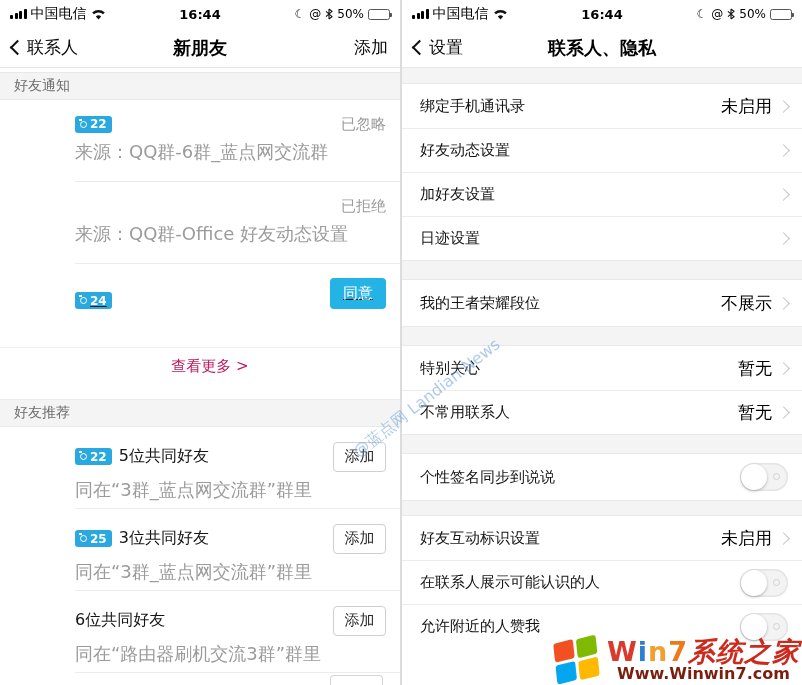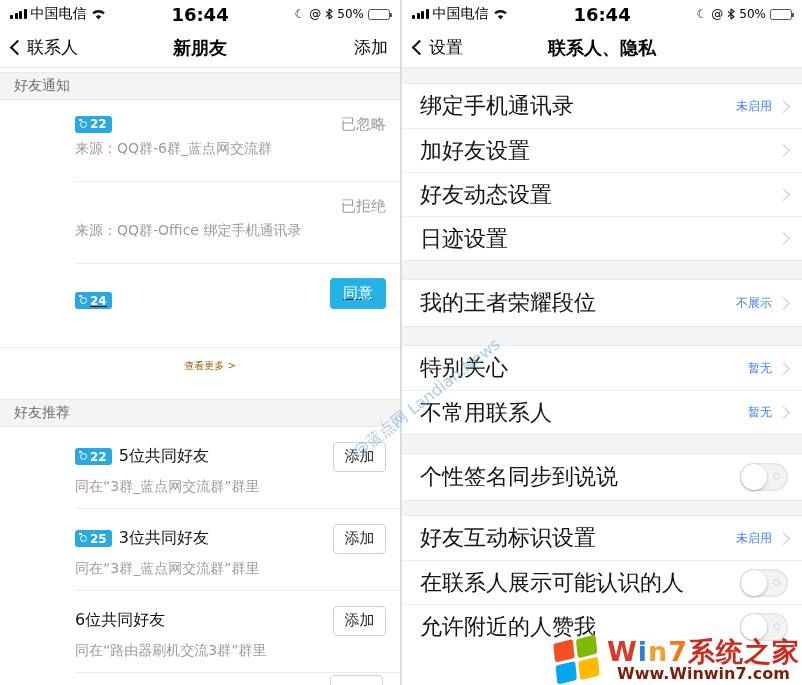--- a/index.html
+++ b/index.html
@@ -7,21 +7,21 @@
   body { font-family:"DejaVu Sans","Liberation Sans",sans-serif; background:#fff; color:#1a1a1a; }
   .stage { position:relative; width:802px; height:685px; overflow:hidden; background:#fff; }
   .phone { position:absolute; top:0; width:400px; height:685px; background:#fff; overflow:hidden; }
   .phone.left { left:0; }
   .phone.right { left:402px; }
   .screen-divider { position:absolute; left:400px; top:0; width:2px; height:685px; background:#dcdcdc; }
 
   
   .statusbar { height:28px; display:flex; align-items:center; padding:0 10px; font-size:12px; color:#000; }
   .sb-left, .sb-right { display:flex; align-items:center; gap:4px; }
-  .sb-center { flex:1; text-align:center; font-weight:bold; font-size:18px; }
+  .sb-center { flex:1; text-align:center; font-weight:bold; font-size:13px; }
   .signal { display:flex; align-items:flex-end; gap:1.5px; height:10px; }
   .signal i { display:block; width:3px; background:#000; border-radius:1px; }
   .signal i:nth-child(1){height:4px;} .signal i:nth-child(2){height:6px;}
   .signal i:nth-child(3){height:8px;} .signal i:nth-child(4){height:10px;}
   .carrier { font-size:14px; }
   .wifi svg, .bt svg { display:block; }
   .moon { font-size:12px; }
   .pct { font-size:12px; }
   .battery { position:relative; width:22px; height:11px; border:1px solid #555; border-radius:2.5px; padding:1px; }
   .battery .fill { width:50%; height:100%; background:#111; border-radius:1px; }
@@ -34,60 +34,60 @@
   .nav-title { position:absolute; left:0; right:0; text-align:center; font-size:18px; font-weight:bold; color:#000; }
   .nav-action { margin-left:auto; font-size:17px; color:#0a0a0a; z-index:2; }
 
   
   .sec-header { margin-top:4px; height:28px; background:#f4f4f4; border-top:1px solid #e9e9e9; border-bottom:1px solid #e9e9e9; display:flex; align-items:center; padding:0 14px; font-size:14px; color:#6e6e6e; }
   .gap { background:#f4f4f4; border-top:1px solid #e9e9e9; border-bottom:1px solid #e9e9e9; }
 
   
   .n-item { position:relative; padding:14px 14px 0 75px; height:82px; background:#fff; }
   .n-line1 { display:flex; align-items:center; height:20px; }
-  .n-line2 { margin-top:6px; font-size:14px; color:#9b9b9b; white-space:nowrap; }
+  .n-line2 { margin-top:6px; font-size:18px; color:#9b9b9b; white-space:nowrap; }
   .n-status { margin-left:auto; font-size:15px; color:#9b9b9b; }
   .badge { display:inline-flex; align-items:center; gap:3px; height:17px; padding:0 5px; border-radius:3px; background:#29a9e0; color:#fff; font-size:12px; font-weight:bold; }
   .badge-ico { display:inline-block; width:7px; height:7px; border:1.5px solid #fff; border-radius:50%; position:relative; }
   .badge-ico:after { content:""; position:absolute; left:-2px; top:-3px; width:3px; height:2px; background:#fff; }
   .hr-inset { position:absolute; left:75px; right:0; bottom:0; border-bottom:1px solid #ececec; }
   .btn-agree { margin-left:auto; margin-top:10px; width:56px; height:31px; background:#25b2e5; border:none; border-radius:4px; color:#fff; font-size:15px; font-family:inherit; }
   .btn-add { margin-left:auto; width:53px; height:30px; background:#fff; border:1px solid #cfcfcf; border-radius:4px; color:#2b2b2b; font-size:15px; font-family:inherit; }
   .r-item .n-line1 { height:31px; }
   .r-item .left-cluster { display:flex; align-items:center; gap:7px; font-size:16px; color:#141414; }
-  .view-more { height:37px; border-top:1px solid #f0f0f0; display:flex; align-items:center; justify-content:center; font-size:10px; color:#a16207; background:#fff;padding-left:20px; }
+  .view-more { height:37px; border-top:1px solid #f0f0f0; display:flex; align-items:center; justify-content:center; font-size:15px; color:#be185d; background:#fff;padding-left:20px; }
   .partial-add { position:absolute; left:330px; top:675px; width:53px; height:20px; background:#fff; border:1px solid #d6d6d6; border-radius:4px 4px 0 0; border-bottom:none; }
 
   
   .group { background:#fff; }
   .s-row { position:relative; height:44px; display:flex; align-items:center; padding:0 14px 0 18px; background:#fff; }
   .s-row + .s-row { border-top:1px solid #ececec; }
-  .s-label { font-size:22px; color:#141414; }
+  .s-label { font-size:15px; color:#141414; }
   .s-right { margin-left:auto; display:flex; align-items:center; gap:7px; }
-  .s-value { font-size:12px; color:#3b82f6; }
+  .s-value { font-size:17px; color:#000000; }
   .chev-r { width:9px; height:9px; border-top:1.5px solid #c3c3c7; border-right:1.5px solid #c3c3c7; transform:rotate(45deg); }
   .toggle { position:relative; width:48px; height:28px; border-radius:14px; background:#f3f3f3; box-shadow:inset 0 0 0 1.5px #e4e4e4; }
   .toggle .knob { position:absolute; left:1px; top:1px; width:26px; height:26px; border-radius:50%; background:#fff; box-shadow:0 1px 3px rgba(0,0,0,.28); }
   .toggle .ring { position:absolute; right:8px; top:10px; width:7px; height:7px; border:1.5px solid #d2d2d2; border-radius:50%; }
   .toprule { height:16px; background:#f4f4f4; border-bottom:1px solid #e9e9e9; }
 
   
   .wm-diagonal { position:absolute; left:312px; top:388px; width:230px; text-align:center; transform:rotate(-38deg); transform-origin:center; font-size:16px; color:rgba(106,160,215,.55); z-index:5; pointer-events:none; white-space:nowrap; }
   .wm-win7 { position:absolute; right:2px; bottom:2px; z-index:6; display:flex; align-items:center; gap:6px; pointer-events:none; }
   .winflag { position:relative; width:46px; height:44px; transform:rotate(-6deg); }
   .winflag i { position:absolute; width:20px; height:19px; border-radius:3px; transform:skewY(-8deg); box-shadow:0 0 4px rgba(255,255,255,.9); }
   .winflag .p1 { left:0; top:2px; background:#f25022; }
   .winflag .p2 { left:23px; top:0; background:#7fba00; }
   .winflag .p3 { left:0; top:24px; background:#05a6f0; }
   .winflag .p4 { left:23px; top:22px; background:#ffb900; }
   .wm-texts { display:flex; flex-direction:column; line-height:1.05; }
   .wm-brand { font-size:27px; font-weight:bold; letter-spacing:1px; text-shadow:0 1px 0 #fff; }
   .wm-brand .lw { color:#d93a2b; } .wm-brand .li { color:#2e7fd4; }
   .wm-brand .ln { color:#f0a030; } .wm-brand .l7 { color:#f07818; }
-  .wm-brand .cn { color:#cc2a1d; }
+  .wm-brand .cn { color:#cc2a1d;font-style:italic; }
   .wm-url { font-size:16px; font-weight:bold; color:#7a1f0e; text-align:center; }
 </style>
 </head>
 <body>
 
 <div class="stage">
 
   <section class="phone left">
 
     <div class="statusbar">
@@ -141,21 +141,21 @@
         <span class="n-status">已忽略</span>
       </div>
       <div class="n-line2">来源：QQ群-6群_蓝点网交流群</div>
       <div class="hr-inset"></div>
     </div>
 
     <div class="n-item">
       <div class="n-line1">
         <span class="n-status">已拒绝</span>
       </div>
-      <div class="n-line2">来源：QQ群-Office 绑定手机通讯录</div>
+      <div class="n-line2">来源：QQ群-Office 好友动态设置</div>
       <div class="hr-inset"></div>
     </div>
 
     <div class="n-item" style="height:83px;">
       <div class="n-line1" style="height:31px;text-decoration:underline;">
         <span class="badge" style="align-self:flex-end;">
           <span class="badge-ico"></span>
           <span>24</span>
         </span>
         <button class="btn-agree" style="margin-top:0;">同意</button>
@@ -257,27 +257,27 @@
 
     <div class="group">
       <div class="s-row">
         <span class="s-label">绑定手机通讯录</span>
         <span class="s-right">
             <span class="s-value">未启用</span>
             <span class="chev-r"></span>
           </span>
       </div>
       <div class="s-row">
+        <span class="s-label">好友动态设置</span>
+        <span class="s-right">
+            <span class="chev-r"></span>
+          </span>
+      </div>
+      <div class="s-row">
         <span class="s-label">加好友设置</span>
-        <span class="s-right">
-            <span class="chev-r"></span>
-          </span>
-      </div>
-      <div class="s-row">
-        <span class="s-label">好友动态设置</span>
         <span class="s-right">
             <span class="chev-r"></span>
           </span>
       </div>
       <div class="s-row">
         <span class="s-label">日迹设置</span>
         <span class="s-right">
             <span class="chev-r"></span>
           </span>
       </div>

